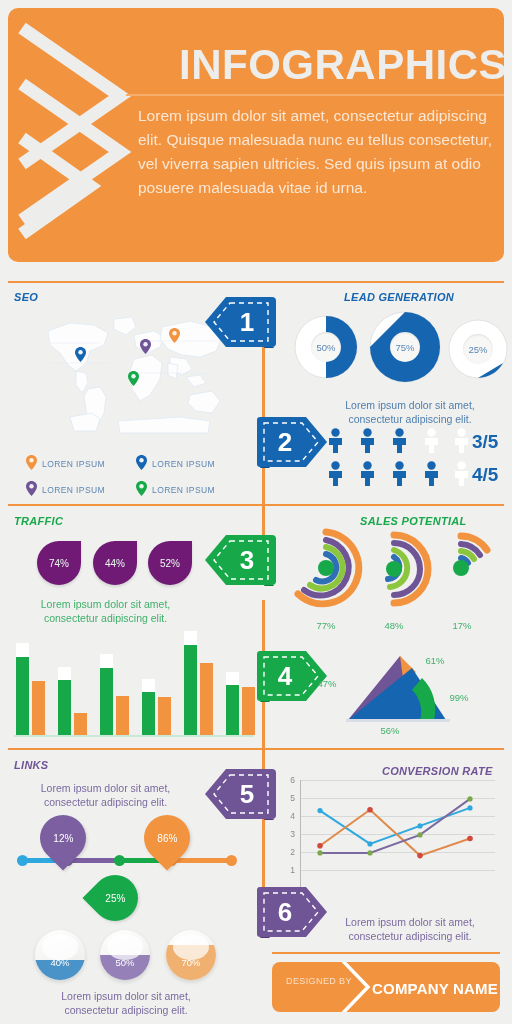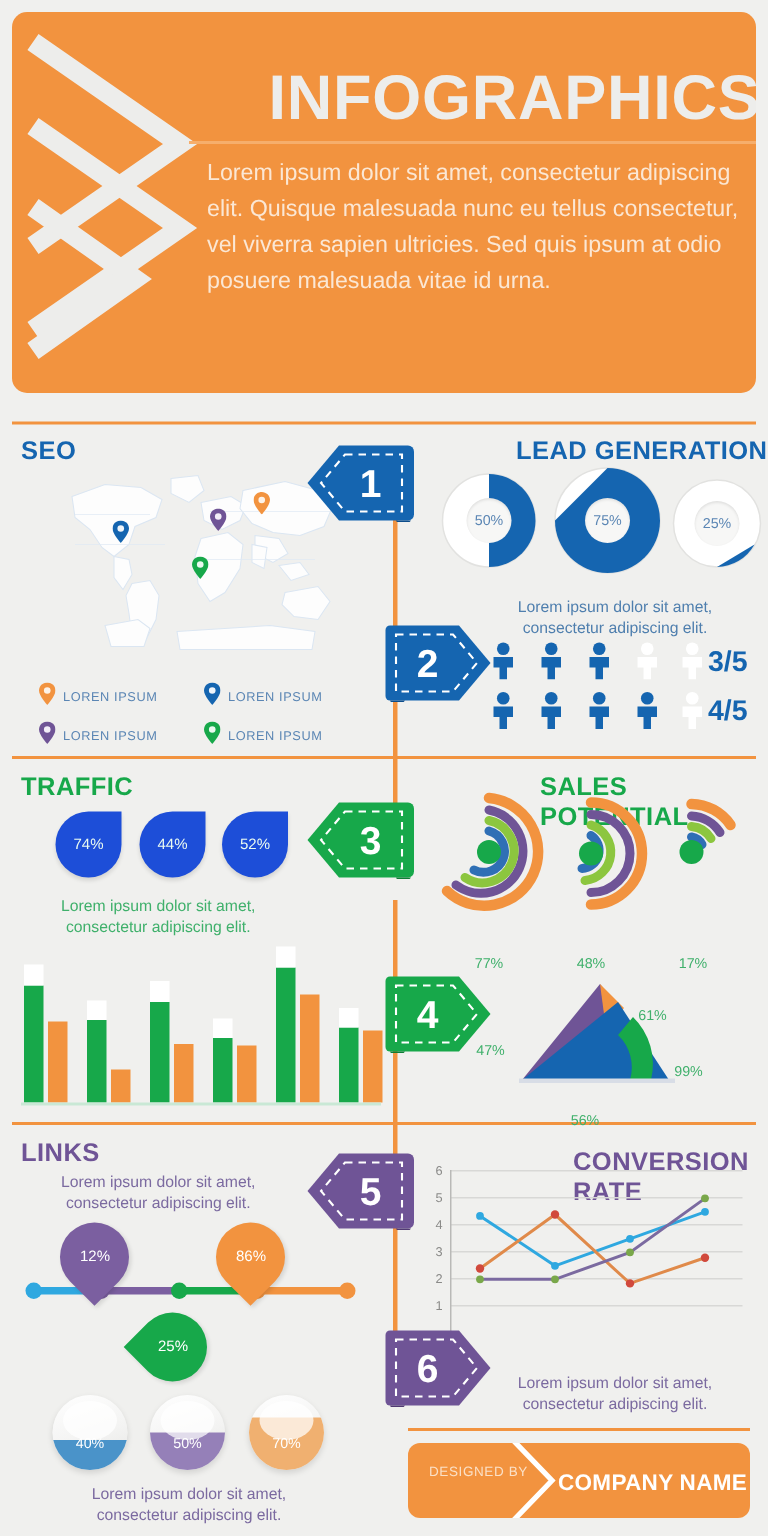--- a/index.html
+++ b/index.html
@@ -26,21 +26,21 @@
   .hdr-rule { position: absolute; left: 118px; top: 86px; width: 380px; height: 2px; background: #f6ae6c; }
   .hdr-body {
     position: absolute; left: 130px; top: 96px; width: 360px;
     font-size: 15.5px; line-height: 24px; color: #fbe7d4;
   }
 
   
   .rule { position: absolute; height: 2px; background: #f2933f; }
 
   
-  .sec-title { position: absolute; font-size: 17px; font-weight: bold; letter-spacing: 0.3px; }
+  .sec-title { position: absolute; font-size: 11px; font-weight: bold; letter-spacing: 0.3px; font-style: italic; }
   .t-blue { color: #1565b0; }
   .t-green { color: #17a84a; }
   .t-purple { color: #6f5496; }
 
   .body-text { position: absolute; font-size: 10.5px; line-height: 14px; }
   .b-blue { color: #4f7fae; }
   .b-green { color: #3fb06b; }
   .b-purple { color: #7b6aa0; }
 
   
@@ -70,36 +70,36 @@
     box-shadow: inset 0 1px 2px rgba(0,0,0,.10);
   }
 
   
   .person { position: absolute; width: 19px; height: 25px; }
   .ratio { position: absolute; font-size: 19px; font-weight: bold; color: #1565b0; text-align: right; }
 
   
   .drop {
     position: absolute; width: 44px; height: 44px;
-    background: #1d4ed8; border-radius: 50% 0 50% 50%;
+    background: #701a75; border-radius: 50% 0 50% 50%;
     display: flex; align-items: center; justify-content: center;
     font-size: 10px; color: #eafaf0;
     box-shadow: 0 2px 3px rgba(0,0,0,.12);
     text-align: right;
   }
 
   
   .bar { position: absolute; bottom: 0; }
   .bar-g { background: #17a84a; }
   .bar-cap { background: #ffffff; }
   .bar-o { background: #f2933f; }
   .bar-base { position: absolute; height: 2px; background: #c9e8d5; }
 
   
-  .radial-label { position: absolute; font-size: 9.5px; color: #3fb06b; text-align: center; margin-top: 17px; }
+  .radial-label { position: absolute; font-size: 9.5px; color: #3fb06b; text-align: center; }
 
   
   .tl-seg { position: absolute; height: 5px; border-radius: 3px; }
   .tl-dot { position: absolute; width: 11px; height: 11px; border-radius: 50%; }
   .pin-big {
     position: absolute; width: 46px; height: 46px;
     display: flex; align-items: center; justify-content: center;
     font-size: 10px; color: #fff;
     box-shadow: 0 2px 3px rgba(0,0,0,.12);
   }

